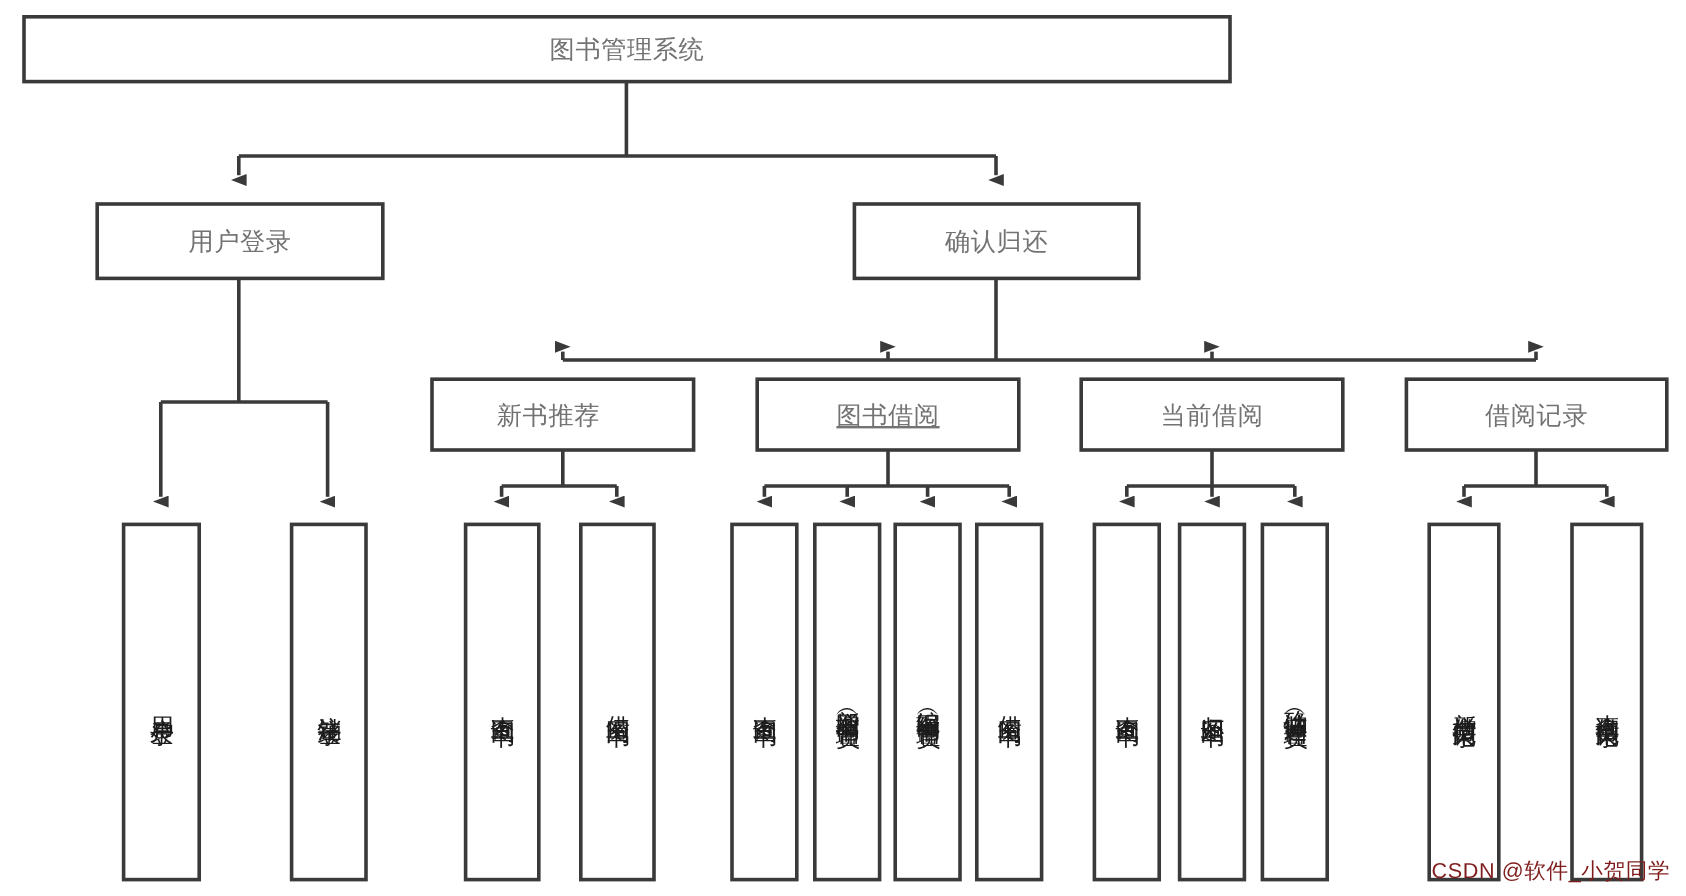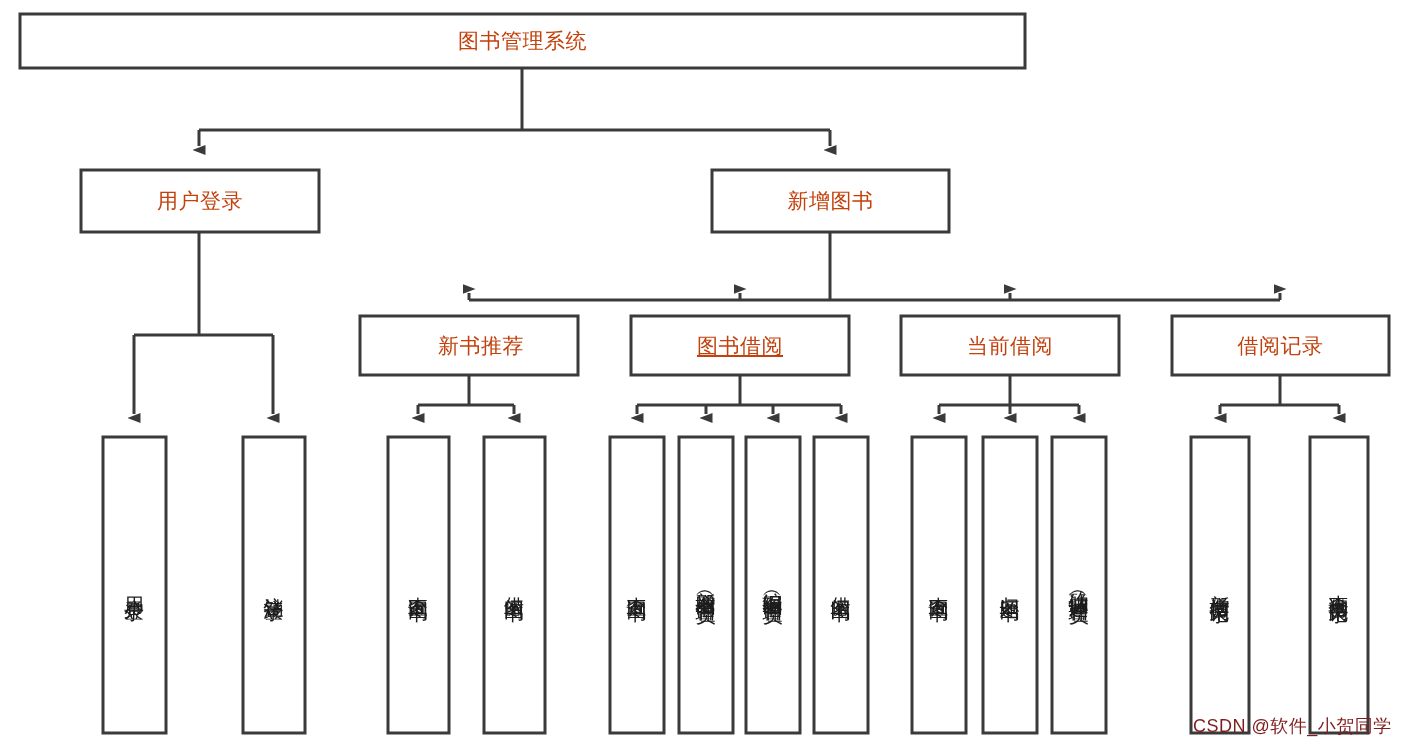--- a/index.html
+++ b/index.html
@@ -40,21 +40,21 @@
   }
   .arrow-head {
     fill: #3a3a3a;
     stroke: none;
   }
   .node-label-h {
     position: absolute;
     display: flex;
     align-items: center;
     justify-content: center;
-    color: #c2410c;
+    color: #737373;
     font-size: 21px;
     letter-spacing: 0.5px;
     white-space: nowrap;
     pointer-events: none;
   }
   .node-label-v {
     position: absolute;
     display: flex;
     align-items: center;
     justify-content: center;
@@ -155,23 +155,23 @@
       <path class="connector" d="M1220,405 L1339,405"></path>
       <path class="connector" d="M1220,405 L1220,414" marker-end="url(#arrow)"></path>
       <path class="connector" d="M1339,405 L1339,414" marker-end="url(#arrow)"></path>
 
     </g>
   </svg>
 
   <div class="node-label-h" style="left:20px; top:14px; width:1005px; height:54px;">图书管理系统</div>
 
   <div class="node-label-h" style="left:81px; top:170px; width:238px; height:62px;">用户登录</div>
-  <div class="node-label-h" style="left:712px; top:170px; width:237px; height:62px;">新增图书</div>
+  <div class="node-label-h" style="left:712px; top:170px; width:237px; height:62px;">确认归还</div>
 
-  <div class="node-label-h" style="left:372px; top:316px; width:218px; height:59px;">新书推荐</div>
+  <div class="node-label-h" style="left:348px; top:316px; width:218px; height:59px;">新书推荐</div>
   <div class="node-label-h" style="left:631px; top:316px; width:218px; height:59px;text-decoration:underline;">图书借阅</div>
   <div class="node-label-h" style="left:901px; top:316px; width:218px; height:59px;text-align:right;">当前借阅</div>
   <div class="node-label-h" style="left:1172px; top:316px; width:217px; height:59px;">借阅记录</div>
 
   <div class="node-label-v" style="left:103px; top:437px; width:63px; height:296px;">用户登录</div>
   <div class="node-label-v" style="left:243px; top:437px; width:62px; height:296px;">注销登录</div>
   <div class="node-label-v" style="left:388px; top:437px; width:61px; height:296px;">查询图书</div>
   <div class="node-label-v" style="left:484px; top:437px; width:61px; height:296px;">借阅图书</div>
   <div class="node-label-v" style="left:610px; top:437px; width:54px; height:296px;">查询图书</div>
   <div class="node-label-v" style="left:679px; top:437px; width:54px; height:296px;">新增图书（管理员）</div>

